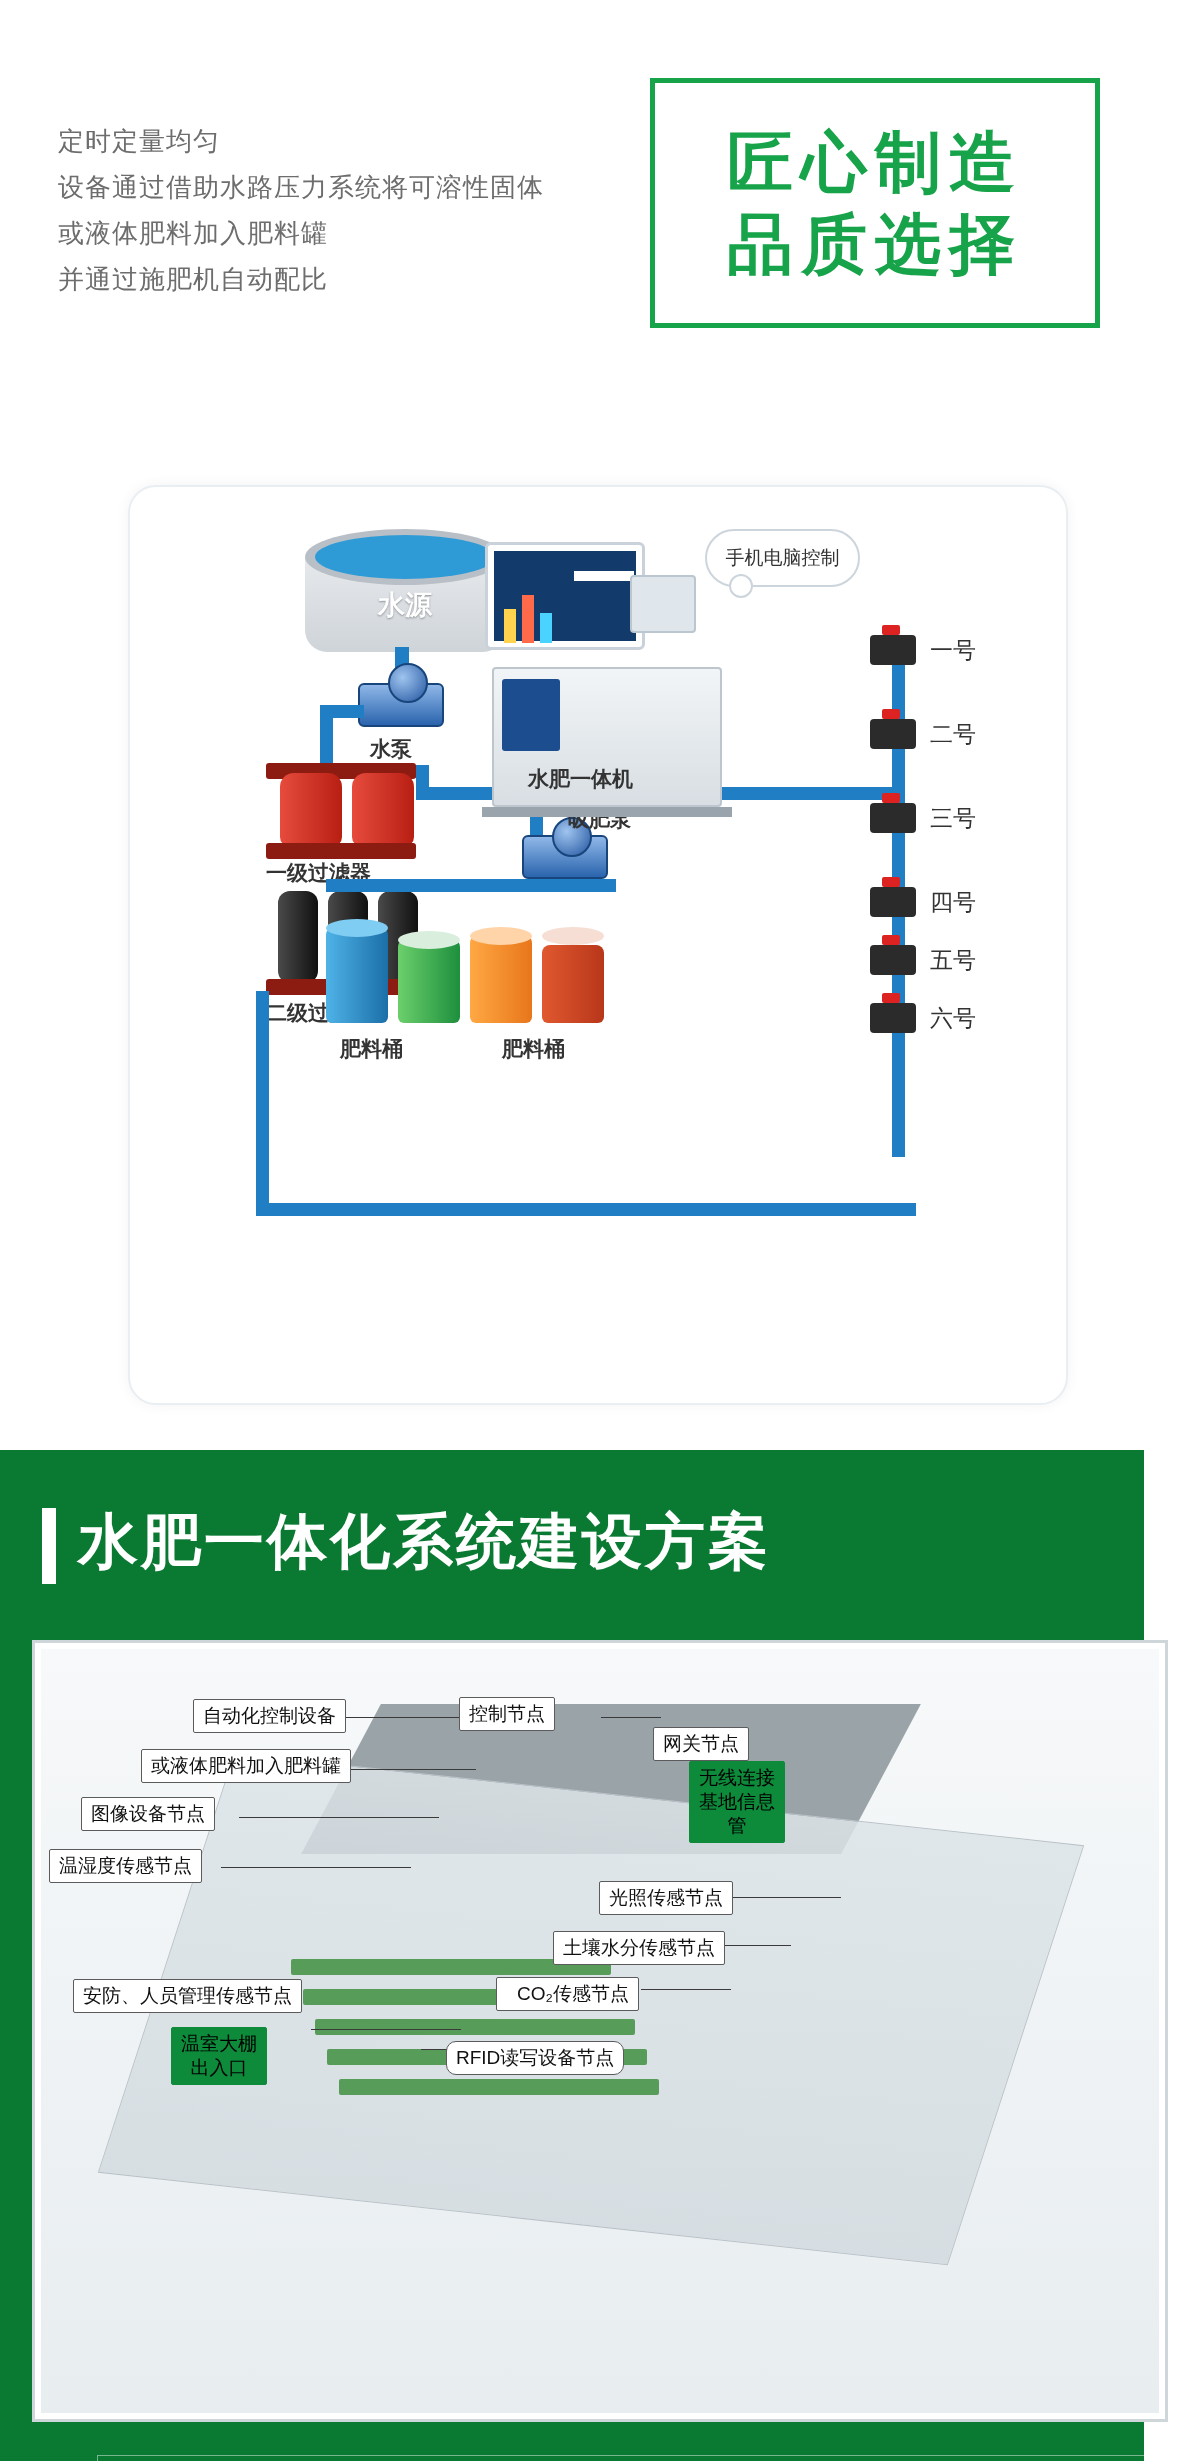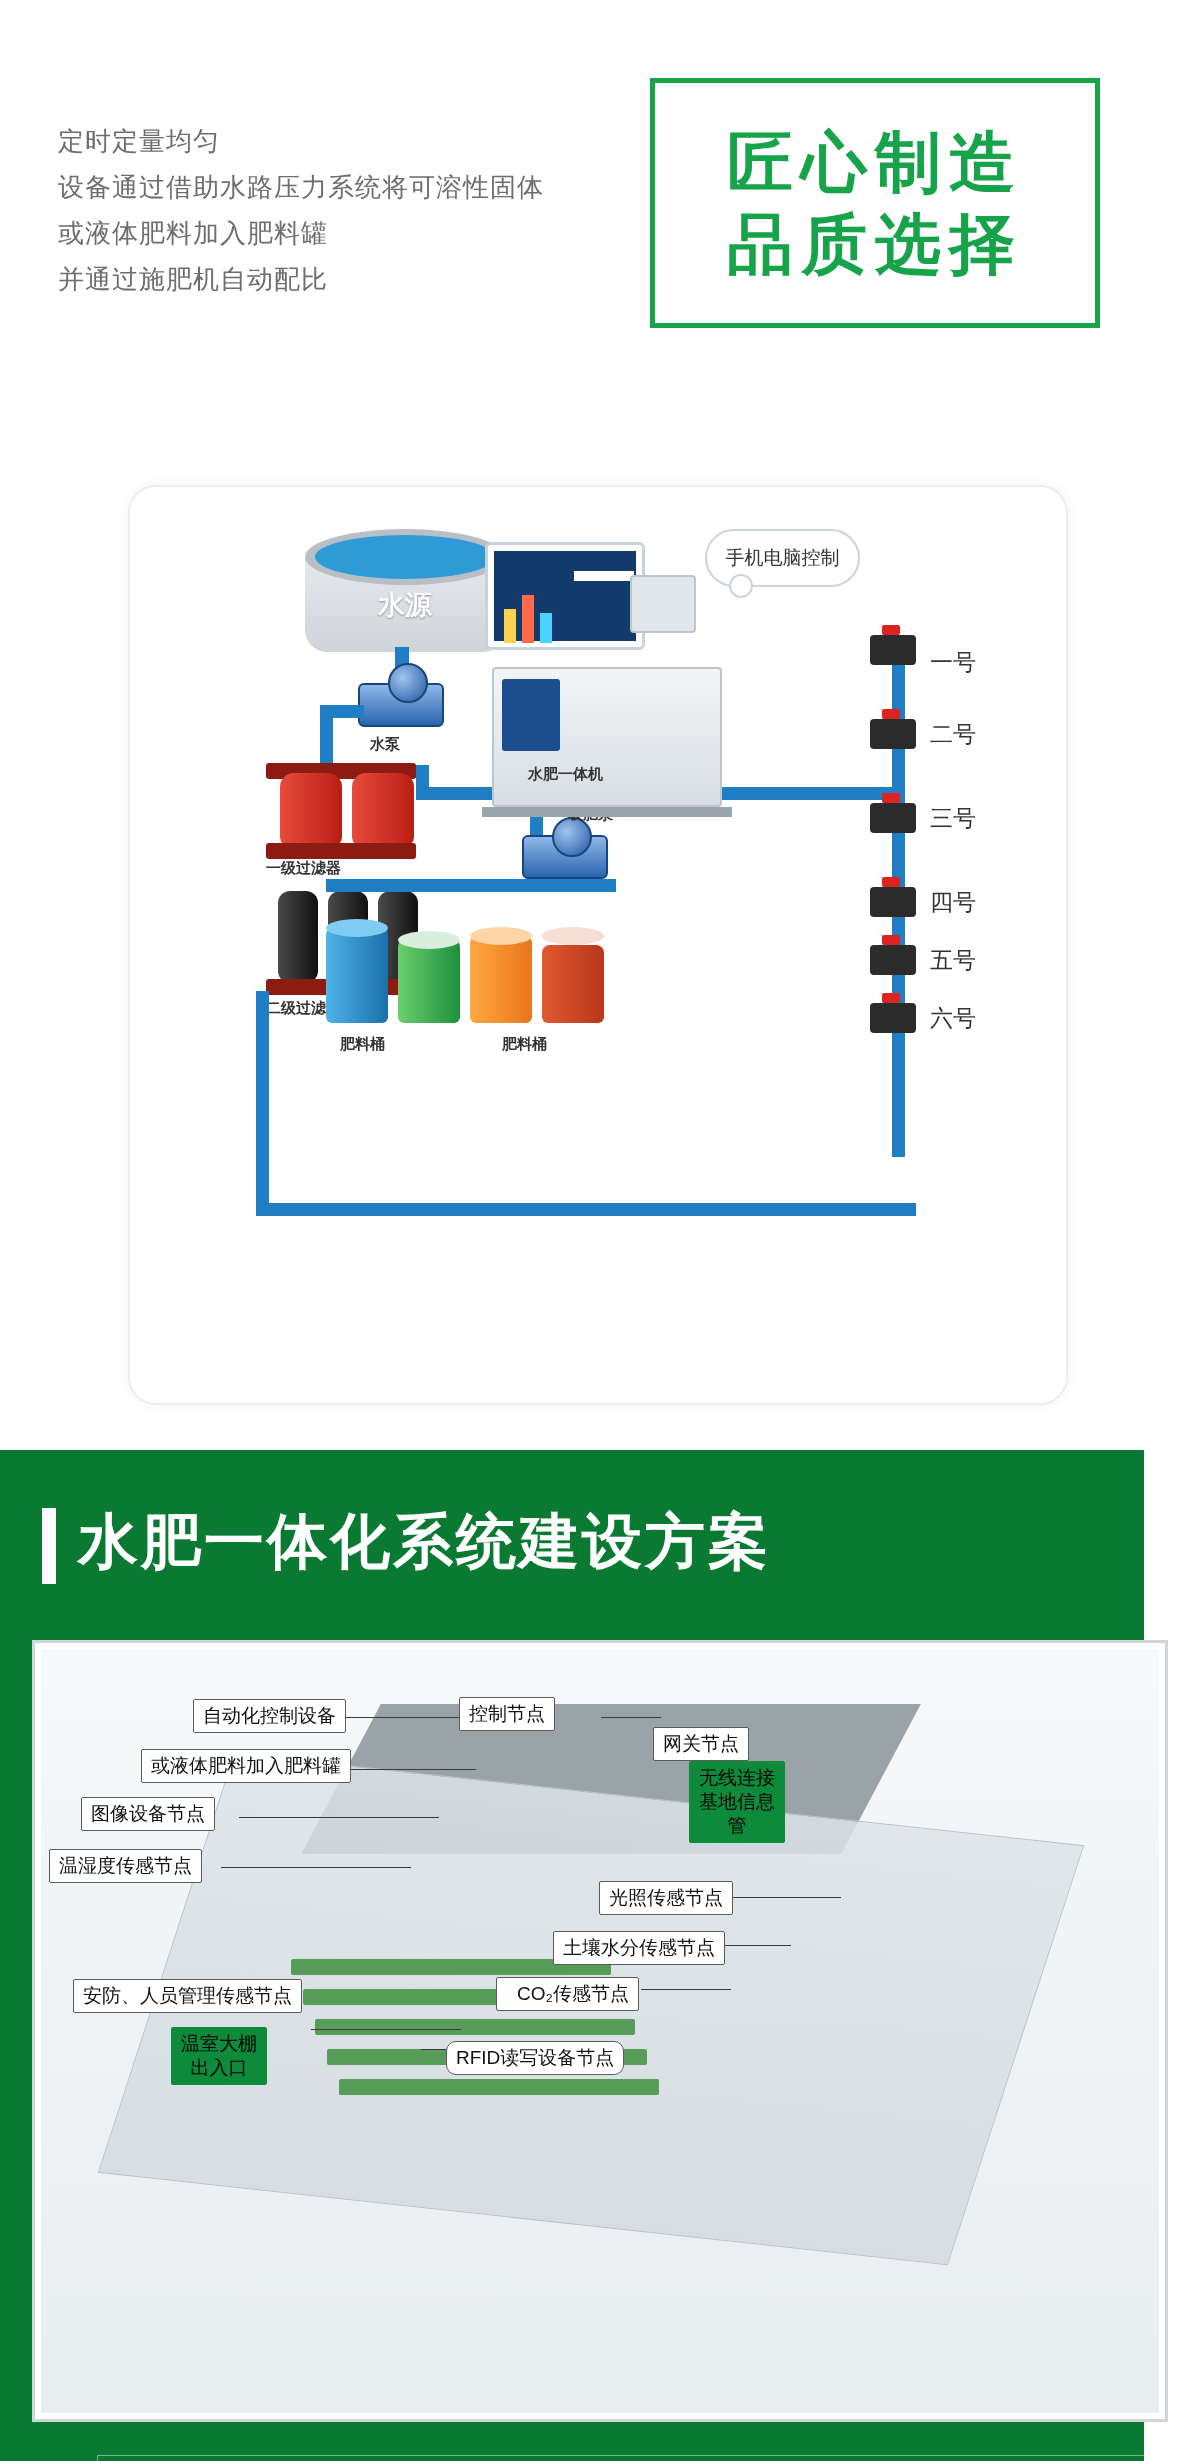--- a/index.html
+++ b/index.html
@@ -66,21 +66,21 @@
     position:absolute; width:86px; height:44px;
     background:linear-gradient(to bottom,#8fb7e8,#2a64ad);
     border-radius:6px; border:2px solid #17457c;
   }
   .pump-motor {
     position:absolute; width:40px; height:40px; border-radius:50%;
     background:radial-gradient(circle at 35% 35%,#9fc4ef,#2356a0);
     border:2px solid #17457c;
   }
   .lbl {
-    position:absolute; font-size:15px; color:#333; white-space:nowrap;
+    position:absolute; font-size:21px; color:#333; white-space:nowrap;
   }
   .lbl-b { font-weight:600; }
 
   
   .filter-red {
     position:absolute; width:62px; height:74px; border-radius:14px 14px 10px 10px;
     background:linear-gradient(to right,#e64b3c,#b81f13);
   }
   .filter-bar {
     position:absolute; height:16px; background:#8c1b12; border-radius:3px;
@@ -283,21 +283,21 @@
     <div class="machine">
       <div class="machine-panel"></div>
     </div>
     <div class="machine-base"></div>
     <div class="lbl lbl-b" style="left:398px; top:262px; top:278px;">水肥一体机</div>
 
     <div class="pipe dg" style="left:762px; top:150px; width:13px; height:520px;"></div>
 
     <div class="valve" style="left:740px; top:148px;"></div>
     <div class="valve-handle" style="left:752px; top:138px;"></div>
-    <div class="lbl" style="left:800px; top:148px; font-size:23px;margin-top:12px;">一号</div>
+    <div class="lbl" style="left:800px; top:148px; font-size:23px;">一号</div>
 
     <div class="valve" style="left:740px; top:232px;"></div>
     <div class="valve-handle" style="left:752px; top:222px;"></div>
     <div class="lbl" style="left:800px; top:232px; font-size:23px;">二号</div>
 
     <div class="valve" style="left:740px; top:316px;"></div>
     <div class="valve-handle" style="left:752px; top:306px;"></div>
     <div class="lbl" style="left:800px; top:316px; font-size:23px;">三号</div>
 
     <div class="valve" style="left:740px; top:400px;"></div>

